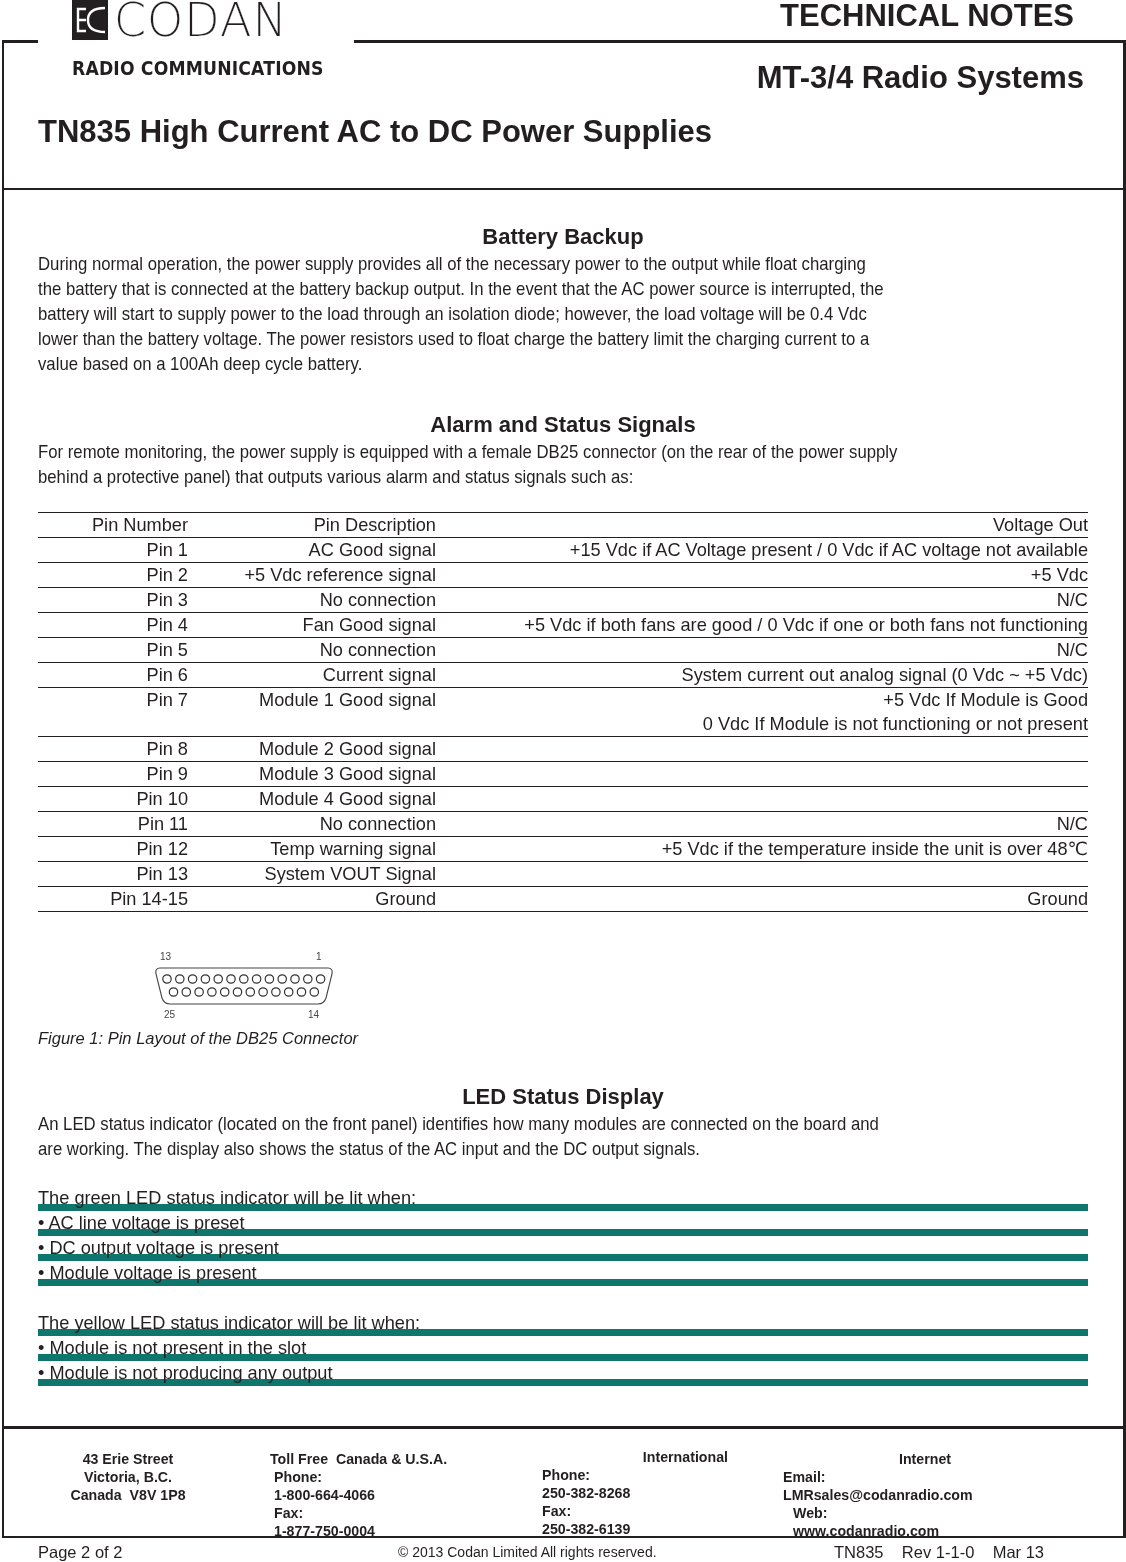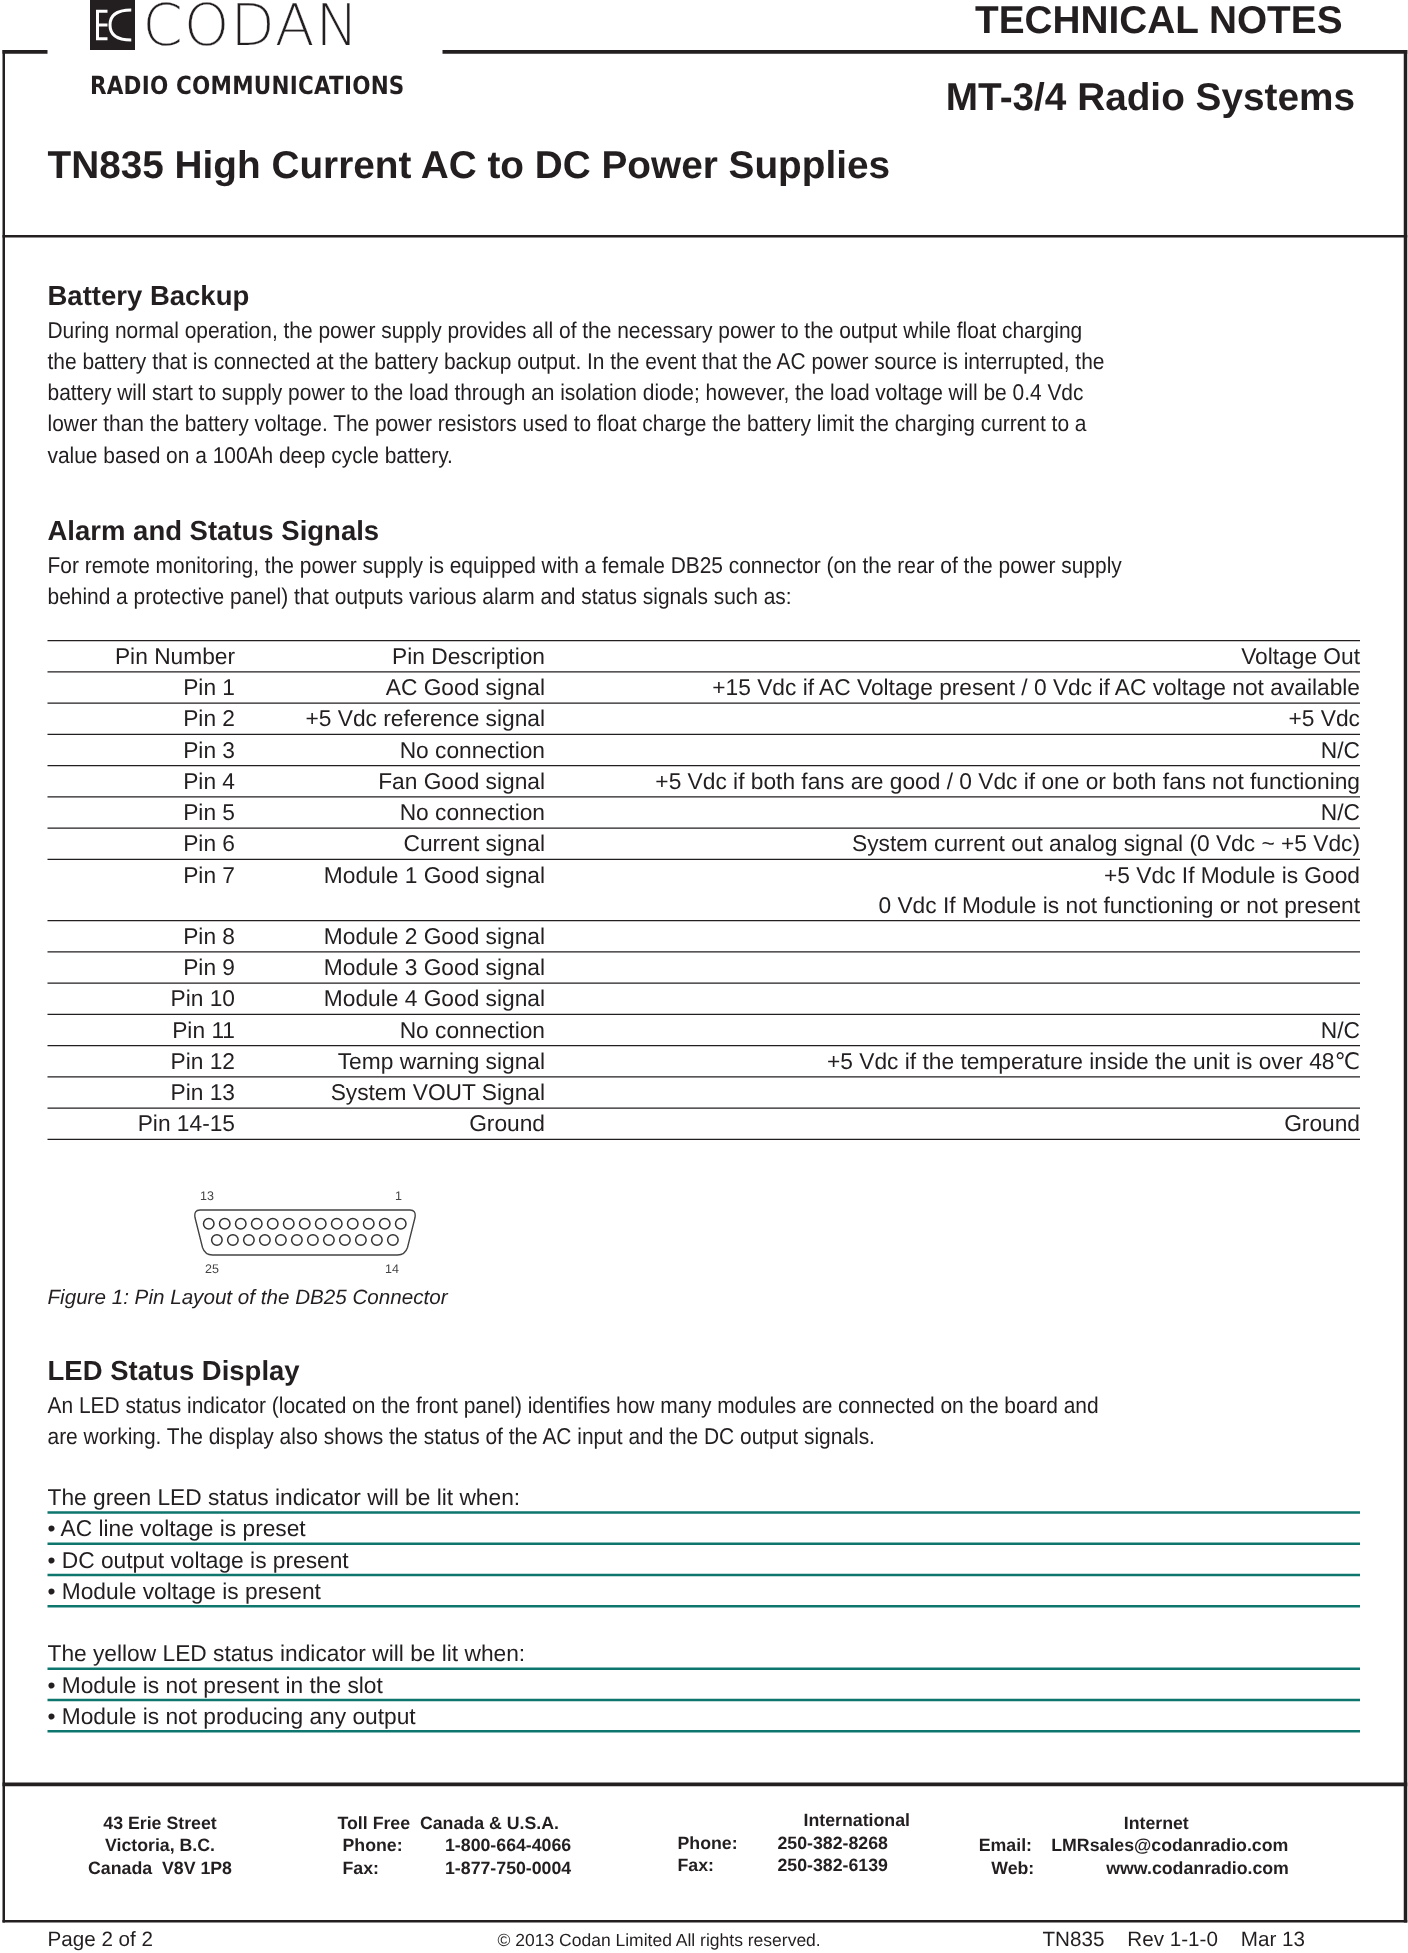--- a/index.html
+++ b/index.html
@@ -20,21 +20,21 @@
   .logo { position: absolute; left: 72px; top: 0px; width: 244px; height: 84px; }
   .logo-mark { position: absolute; left: 0; top: 0; width: 36px; height: 40px; background: #231f20; }
   .logo-mark svg { position: absolute; left: 0; top: 0; }
   .logo-word { position: absolute; left: 42px; top: -6px; font-family: "DejaVu Sans", sans-serif; font-weight: 200; font-size: 46px; letter-spacing: 1px; color: #231f20; line-height: 52px; -webkit-text-stroke: 0.2px #fff; }
   .logo-sub { position: absolute; left: 0; top: 57px; font-family: "DejaVu Sans", sans-serif; font-weight: bold; font-size: 20px; letter-spacing: 0.2px; transform: scaleX(0.86); transform-origin: left top; color: #231f20; line-height: 22px; white-space: nowrap; }
 
   .tech-notes { position: absolute; right: 52px; top: -2px; font-weight: bold; font-size: 31px; line-height: 36px; }
   .series-title { position: absolute; right: 42px; top: 60px; font-weight: bold; font-size: 31px; line-height: 36px; }
   .doc-title { position: absolute; left: 38px; top: 114px; font-weight: bold; font-size: 31px; line-height: 36px; }
   .condensed { display: inline-block; transform: scaleX(0.92); transform-origin: left top; white-space: nowrap; }
-  h2 { font-weight: bold; font-size: 22px; line-height: 26px; }
+  h2 { font-weight: bold; font-size: 22px; line-height: 26px; text-align: center; }
   .para { font-size: 18.2px; line-height: 25px; text-align: justify; }
   .para-line { display: block; white-space: nowrap; }
 
   .sec-alarm { position: absolute; left: 38px; top: 412px; width: 1050px; }
   .sec-battery { position: absolute; left: 38px; top: 224px; width: 1050px; }
 
   
   .pin-table { position: absolute; left: 38px; top: 512px; width: 1050px; border-top: 1px solid #231f20; text-align: right; }
   .pin-row { display: flex; border-bottom: 1px solid #231f20; font-size: 18.2px; line-height: 24px; min-height: 25px; }
   .pin-col1 { width: 150px; padding-left: 0; white-space: nowrap; }
@@ -42,31 +42,31 @@
   .pin-col3 { flex: 1; white-space: nowrap; }
   .pin-col3 .sub { display: block; }
 
   
   .connector { position: absolute; left: 150px; top: 948px; width: 190px; height: 76px; }
   .fig-caption { position: absolute; left: 38px; top: 1028px; font-style: italic; font-size: 16.5px; line-height: 20px; }
 
   
   .sec-led { position: absolute; left: 38px; top: 1084px; width: 1050px; }
   .led-list { position: absolute; left: 38px; width: 1050px; }
-  .led-row { font-size: 18.2px; line-height: 24px; border-bottom: 2px solid #0f766e; height: 25px; white-space: nowrap; }
+  .led-row { font-size: 18.2px; line-height: 24px; border-bottom: 7px solid #0f766e; height: 25px; white-space: nowrap; }
   .led-list-green { top: 1186px; }
   .led-list-yellow { top: 1311px; }
 
   
   .footer-col { position: absolute; font-weight: bold; font-size: 14.2px; line-height: 18px; white-space: nowrap; }
   .fc-address { left: 58px; top: 1450px; width: 140px; text-align: center; }
   .fc-tollfree { left: 270px; top: 1450px; }
   .fc-intl { left: 542px; top: 1448px; }
   .fc-internet { left: 783px; top: 1450px; }
-  .kv { display: flex; }
+  .kv { display: flex; flex-direction: column; }
   .kv .k { display: inline-block; }
   .page-info { position: absolute; left: 38px; top: 1542px; font-size: 16.5px; line-height: 20px; }
   .copyright { position: absolute; left: 398px; top: 1542px; font-size: 14px; line-height: 20px; }
   .doc-ref { position: absolute; left: 834px; top: 1542px; font-size: 16.5px; line-height: 20px; white-space: pre; }
 </style>
 </head>
 <body>
 
 <div class="line frame-top-left"></div>
 <div class="line frame-top-right"></div>

